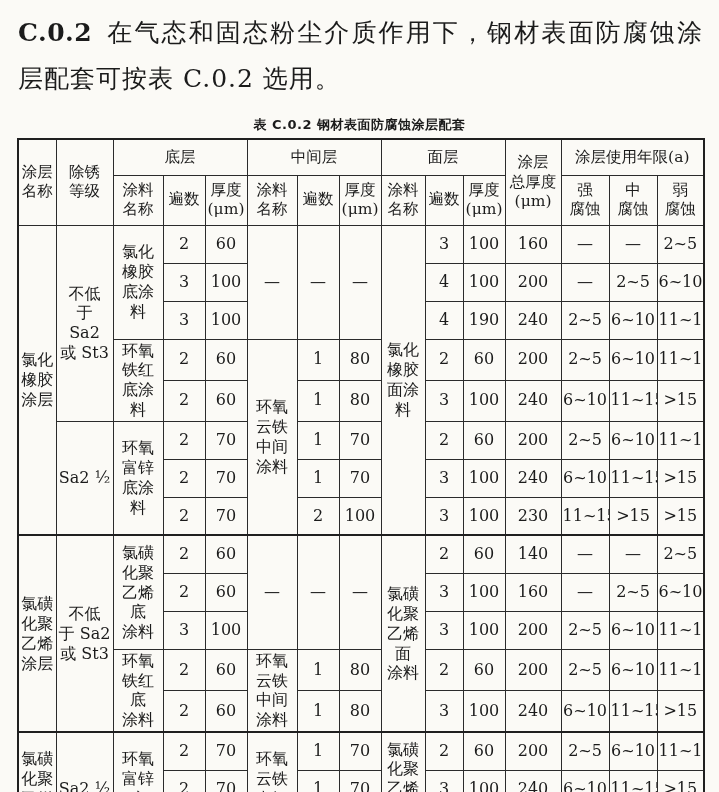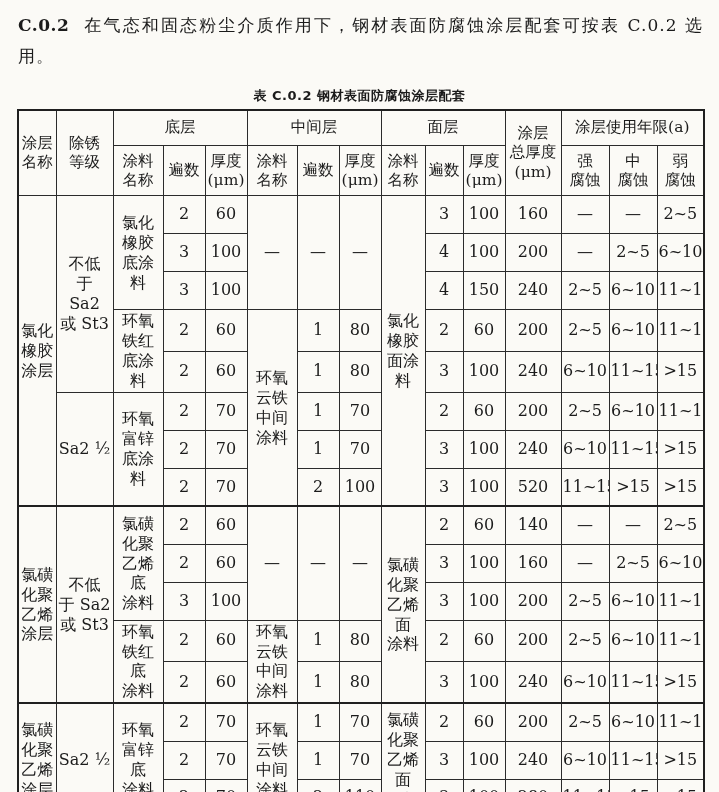--- a/index.html
+++ b/index.html
@@ -3,21 +3,21 @@
 <meta charset="utf-8">
 <style>
   html,body{margin:0;padding:0;}
   body{
     width:719px;height:792px;overflow:hidden;
     background:#fbfaf6;color:#1b1b1b;
     font-family:"DejaVu Serif","Liberation Serif",serif;
   }
   .clause-para{
     margin:10px 16px 15px 18px;
-    font-size:17px;line-height:1.82;
+    font-size:25px;line-height:1.82;
     text-align:justify;letter-spacing:1px;
   }
   .clause-para b{margin-right:14px;letter-spacing:0.5px;}
   .table-title{
     text-align:center;
     font-family:"DejaVu Sans","Liberation Sans",sans-serif;
     font-weight:bold;font-size:13px;
     margin:6px 0 4px 0;letter-spacing:0.5px;
   }
   table{
@@ -138,21 +138,21 @@
         <td>100</td>
         <td>200</td>
         <td>—</td>
         <td>2~5</td>
         <td>6~10</td>
       </tr>
       <tr>
         <td>3</td>
         <td>100</td>
         <td>4</td>
-        <td>150</td>
+        <td>190</td>
         <td>240</td>
         <td>2~5</td>
         <td>6~10</td>
         <td>11~15</td>
       </tr>
       <tr>
         <td rowspan="2" class="name">环氧
 铁红
 底涂
 料</td>
@@ -212,21 +212,21 @@
         <td>11~15</td>
         <td>&gt;15</td>
       </tr>
       <tr>
         <td>2</td>
         <td>70</td>
         <td>2</td>
         <td>100</td>
         <td>3</td>
         <td>100</td>
-        <td>520</td>
+        <td>230</td>
         <td>11~15</td>
         <td>&gt;15</td>
         <td>&gt;15</td>
       </tr>
       <tr class="sec">
         <td rowspan="5" class="name">氯磺
 化聚
 乙烯
 涂层</td>
         <td rowspan="5" class="name">不低

